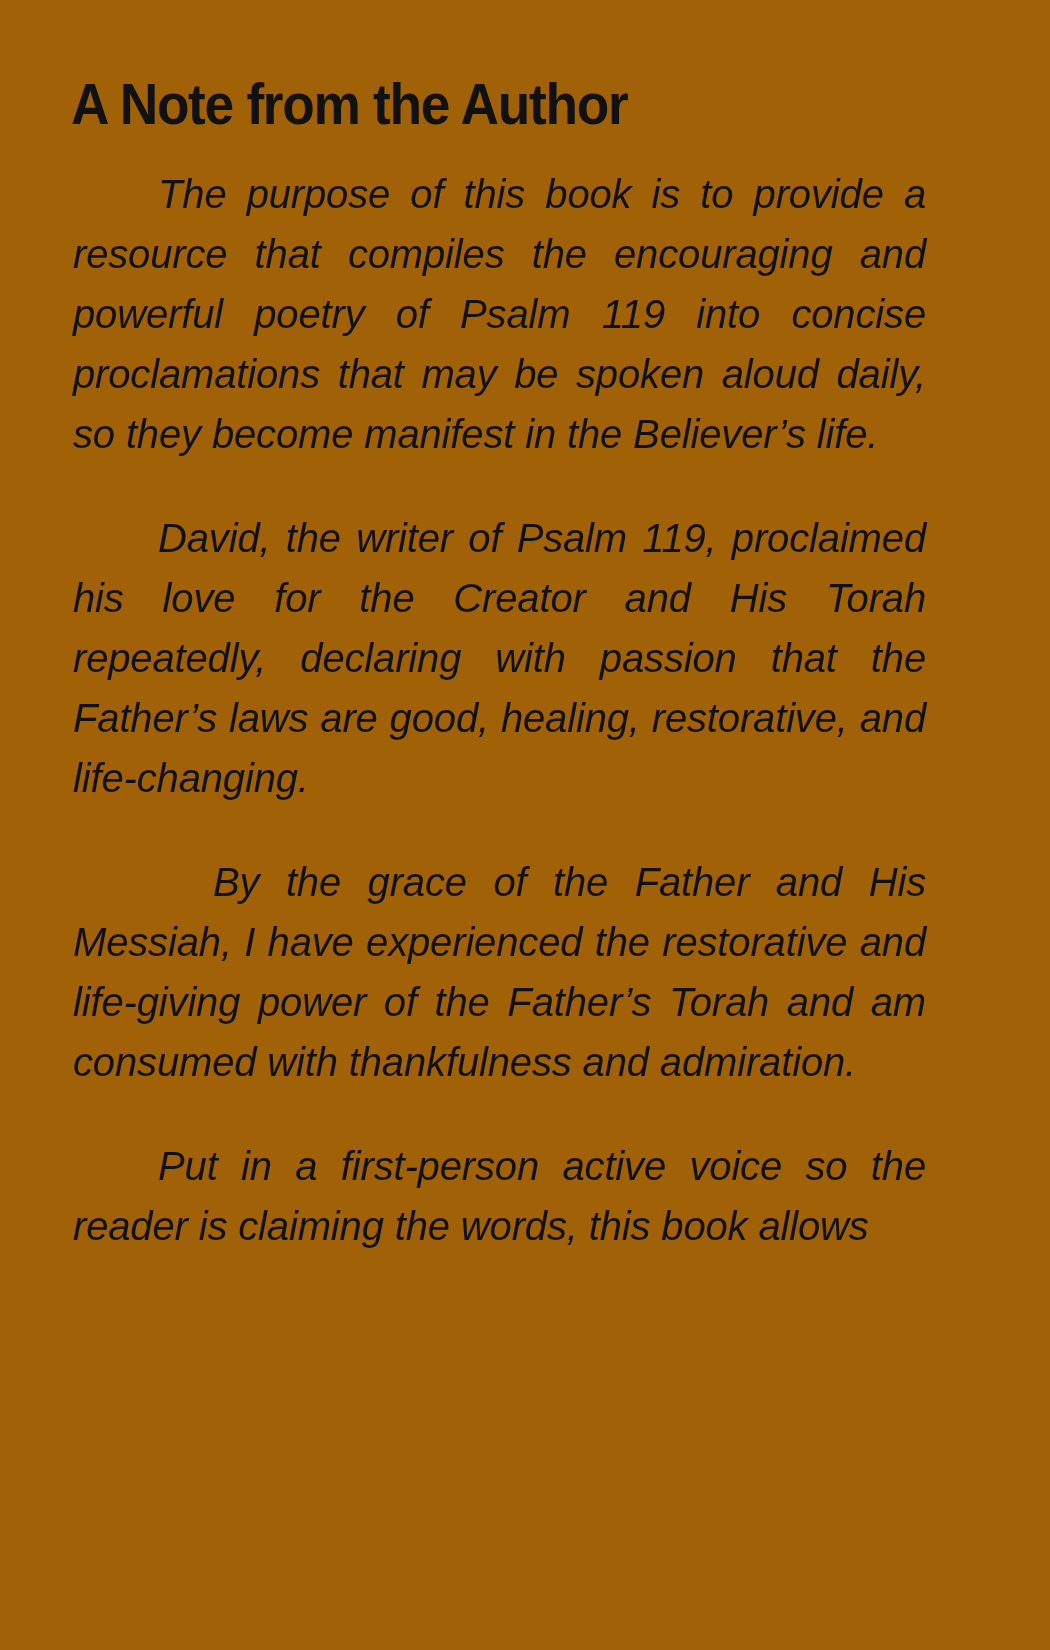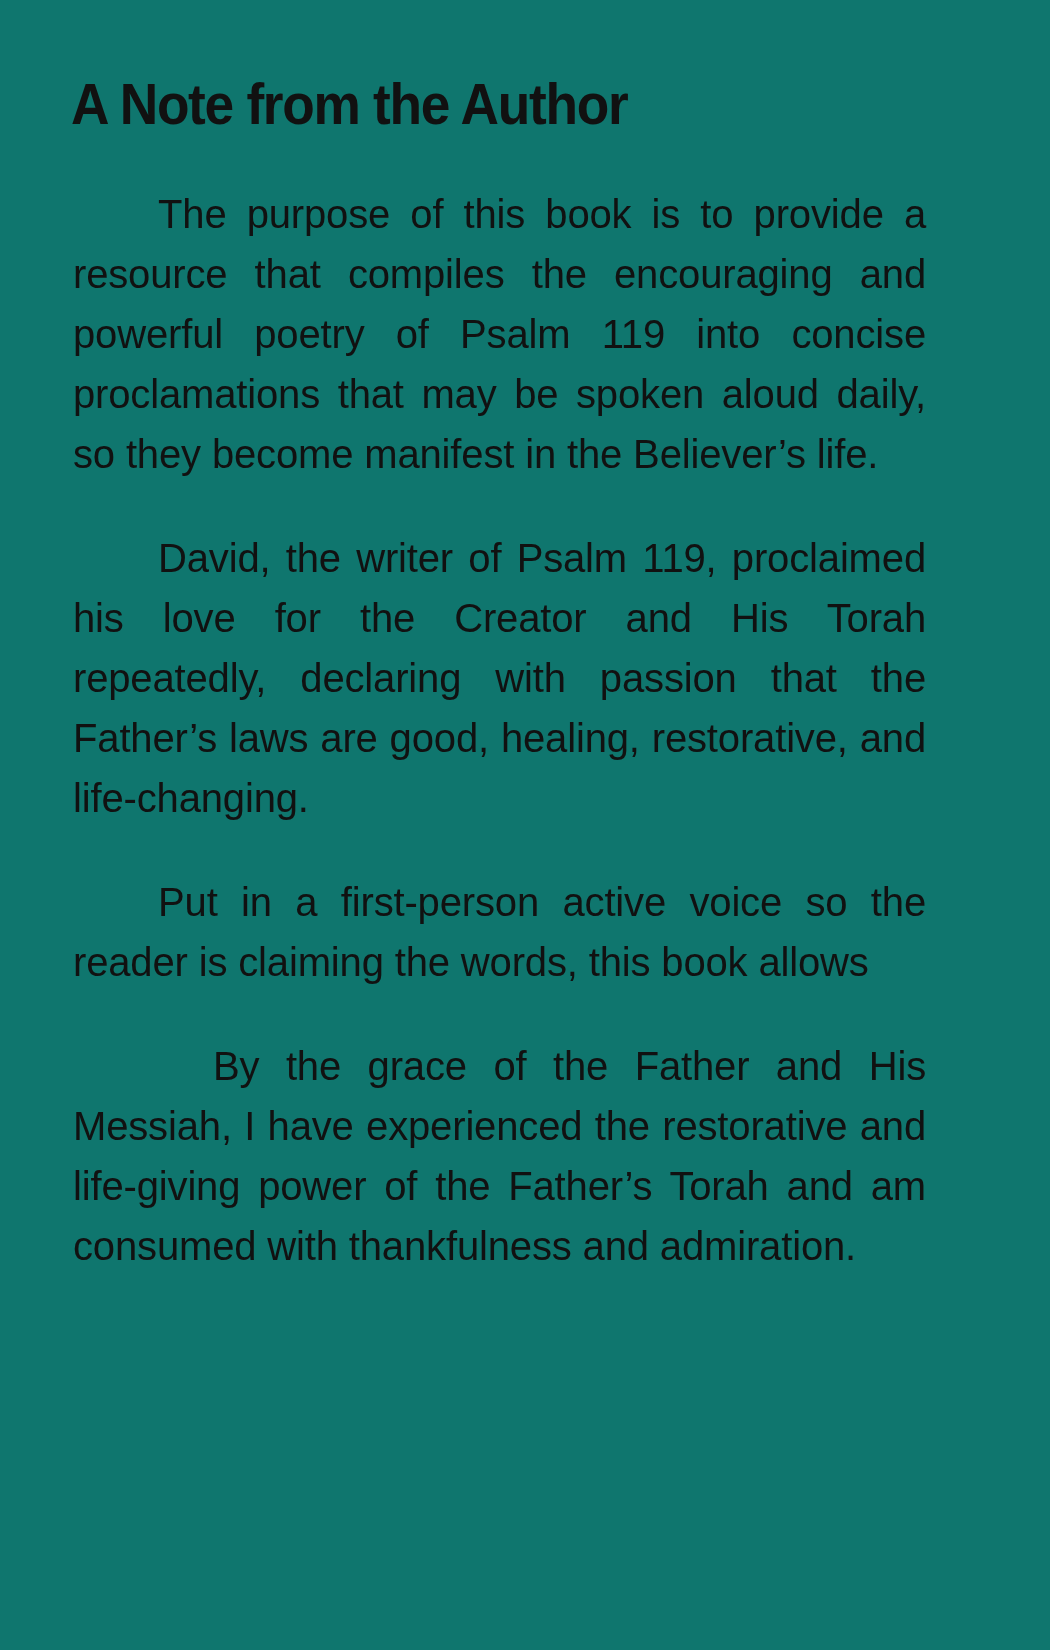--- a/index.html
+++ b/index.html
@@ -6,21 +6,21 @@
   html, body {
     margin: 0;
     padding: 0;
     background: #ffffff;
   }
 
   .page {
     position: relative;
     width: 1050px;
     height: 1650px;
-    background: #0f766e;
+    background: #a16207;
     overflow: hidden;
     box-sizing: border-box;
   }
 
   
   .page-title {
     position: absolute;
     left: 71px;
     top: 72px;
     width: 860px;
@@ -33,22 +33,23 @@
     color: #111111;
     transform: scaleX(0.935);
     transform-origin: left top;
     white-space: nowrap;
   }
 
   
   .body-copy {
     position: absolute;
     left: 73px;
-    top: 184px;
+    top: 164px;
     width: 853px;
+    font-style: italic;
   }
 
   .para {
     margin: 0;
     font-family: "Liberation Sans", "DejaVu Sans", sans-serif;
     font-weight: 400;
     font-size: 40px;
     line-height: 60px;
     color: #111111;
     text-align: justify;
@@ -74,19 +75,19 @@
 <div class="page">
 
   <h1 class="page-title">A Note from the Author</h1>
 
   <div class="body-copy">
 
     <p class="para indent-small">The purpose of this book is to provide a resource that compiles the encouraging and powerful poetry of Psalm 119 into concise proclamations that may be spoken aloud daily, so they become manifest in the Believer’s life.</p>
 
     <p class="para indent-small">David, the writer of Psalm 119, proclaimed his love for the Creator and His Torah repeatedly, declaring with passion that the Father’s laws are good, healing, restorative, and life-changing.</p>
 
+    <p class="para indent-large">By the grace of the Father and His Messiah, I have experienced the restorative and life-giving power of the Father’s Torah and am consumed with thankfulness and admiration.</p>
+
     <p class="para indent-small clipped">Put in a first-person active voice so the reader is claiming the words, this book allows</p>
-
-    <p class="para indent-large">By the grace of the Father and His Messiah, I have experienced the restorative and life-giving power of the Father’s Torah and am consumed with thankfulness and admiration.</p>
 
   </div>
 
 </div>
 
 </body></html>

